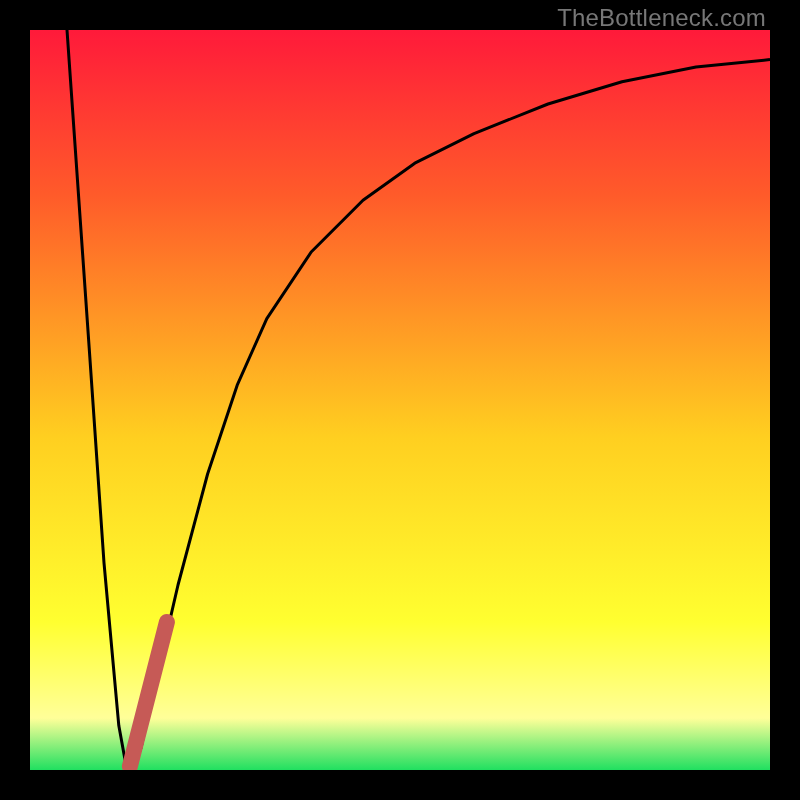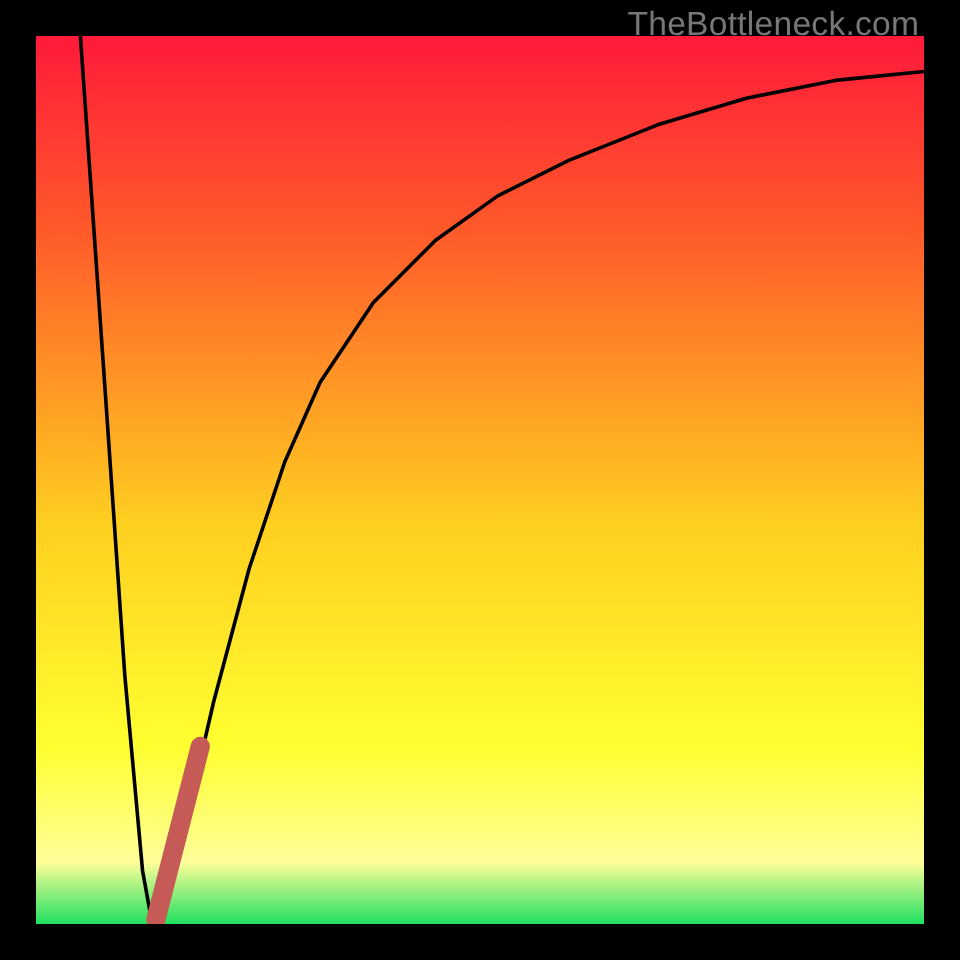--- a/index.html
+++ b/index.html
@@ -24,21 +24,21 @@
     left: 0;
     top: 0;
     width: 740px;
     height: 740px;
   }
   .watermark {
     position: absolute;
     top: 4px;
     right: 34px;
     color: #777;
-    font-size: 28px;
+    font-size: 24px;
     font-weight: 500;
     letter-spacing: 0.2px;
     margin-left: 20px;
   }
   svg { display: block; }
 </style>
 </head>
 <body>
 
 <div class="frame">

